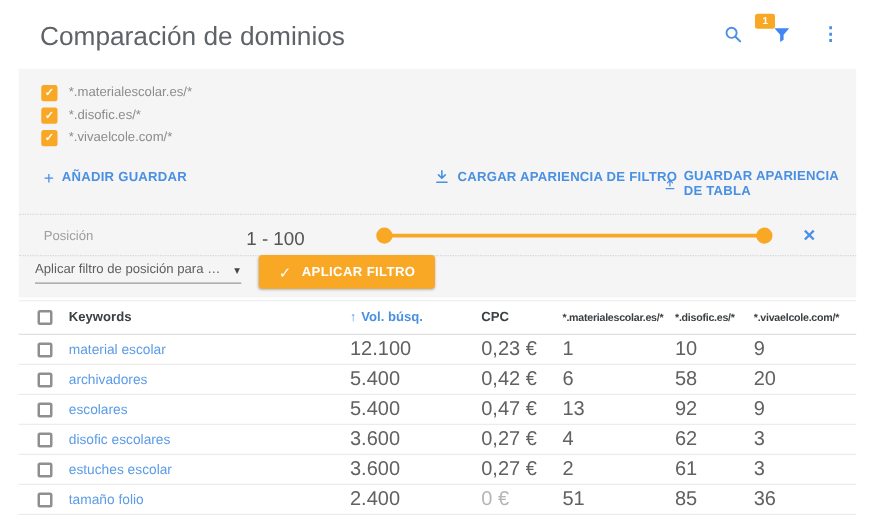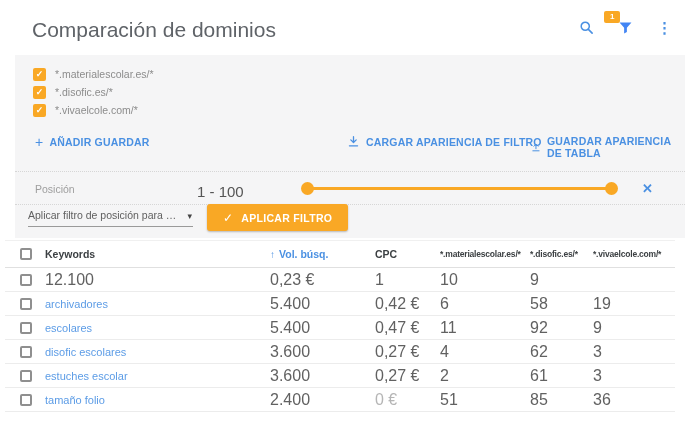--- a/index.html
+++ b/index.html
@@ -43,21 +43,21 @@
                   border-bottom:1px solid #9a9a9a; padding:0 14px 5px 0; white-space:nowrap; overflow:hidden;
                   text-overflow:ellipsis; cursor:pointer; }
   .scope-caret { position:absolute; right:1px; top:2px; font-size:9px; color:#444; }
   .apply-btn { position:absolute; left:192px; top:5px; height:27px; background:#F9A825; border:none; border-radius:3px;
                color:#fff; font-family:"Liberation Sans",sans-serif; font-size:10.5px; font-weight:700;
                letter-spacing:.3px; padding:0 16px; display:flex; align-items:center; gap:8px; cursor:pointer;
                box-shadow:0 1px 2px rgba(0,0,0,.25); }
   .apply-btn .chk { font-size:12px; font-weight:400; }
 
   
-  .table { position:absolute; left:5px; top:240px; width:670px; }
+  .table { position:absolute; left:15px; top:240px; width:670px; }
   .trow { display:grid; grid-template-columns:25px 225px 105px 65px 90px 63px 1fr; align-items:center;
           padding-left:15px; height:24px; border-bottom:1px solid #ececec; }
   .trow.head { height:28px; border-top:1px solid #f0f0f0; border-bottom:1px solid #e0e0e0; }
   .cb-off { width:12px; height:12px; background:#fff; border:2px solid #8f8f8f; border-radius:2px; cursor:pointer; }
   .th { font-size:10.5px; font-weight:700; color:#3c4043; white-space:nowrap; }
   .th.domain { font-size:8.5px; letter-spacing:-.2px; }
   .th.vol { color:#4a90e2; display:flex; align-items:center; gap:4px; cursor:pointer; }
   .th.vol .arrow { font-size:10px; font-weight:400; }
   .kw { font-size:11px; color:#5c9ce6; cursor:pointer; }
   .num { font-size:16px; color:#616161; }
@@ -153,43 +153,44 @@
         <span>Vol. búsq.</span>
       </span>
       <span class="th">CPC</span>
       <span class="th domain">*.materialescolar.es/*</span>
       <span class="th domain">*.disofic.es/*</span>
       <span class="th domain">*.vivaelcole.com/*</span>
     </div>
 
     <div class="trow">
       <span class="cb-off"></span>
+      <span class="kw">material escolar</span>
       <span class="num">12.100</span>
       <span class="num">0,23 €</span>
       <span class="num">1</span>
       <span class="num">10</span>
       <span class="num">9</span>
     </div>
 
     <div class="trow">
       <span class="cb-off"></span>
       <span class="kw">archivadores</span>
       <span class="num">5.400</span>
       <span class="num">0,42 €</span>
       <span class="num">6</span>
       <span class="num">58</span>
-      <span class="num">19</span>
+      <span class="num">20</span>
     </div>
 
     <div class="trow">
       <span class="cb-off"></span>
       <span class="kw">escolares</span>
       <span class="num">5.400</span>
       <span class="num">0,47 €</span>
-      <span class="num">11</span>
+      <span class="num">13</span>
       <span class="num">92</span>
       <span class="num">9</span>
     </div>
 
     <div class="trow">
       <span class="cb-off"></span>
       <span class="kw">disofic escolares</span>
       <span class="num">3.600</span>
       <span class="num">0,27 €</span>
       <span class="num">4</span>

